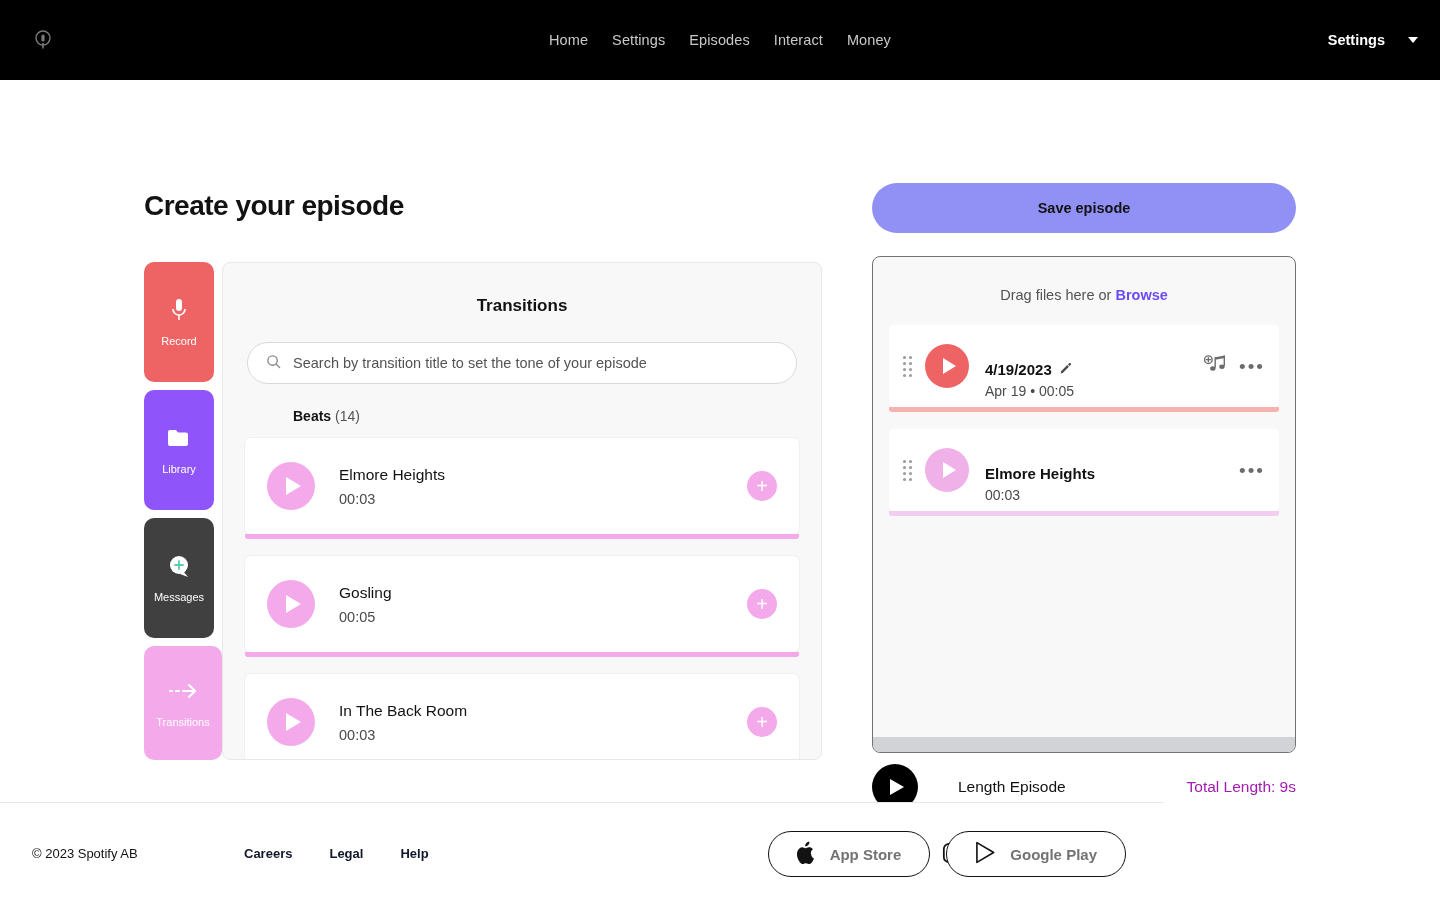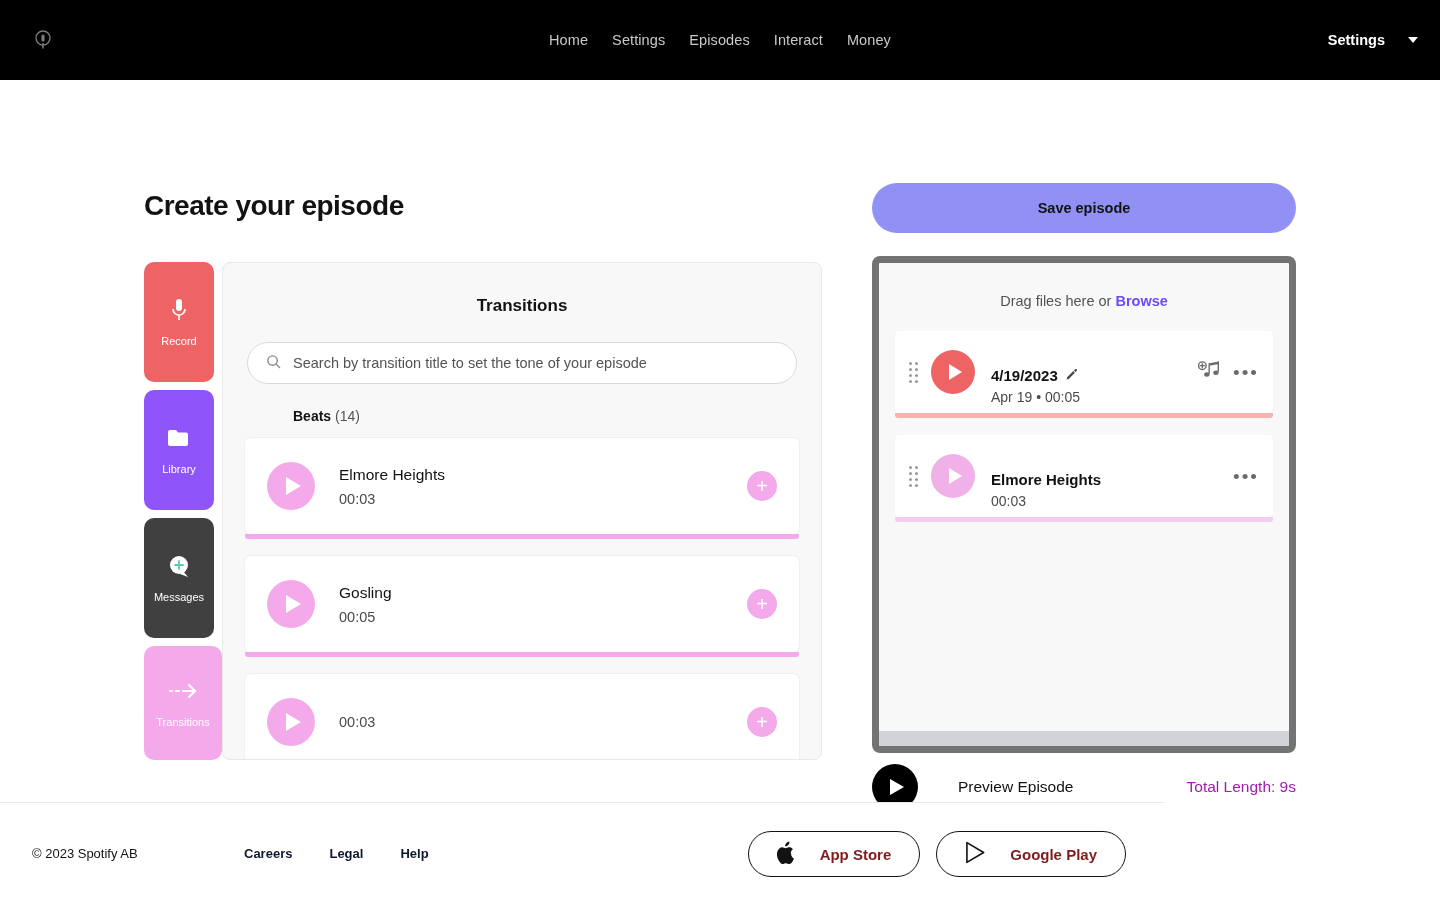--- a/index.html
+++ b/index.html
@@ -129,21 +129,21 @@
   .add-circle {
     width: 30px; height: 30px; border-radius: 50%; background: #f3a9ea;
     display: flex; align-items: center; justify-content: center; cursor: pointer;
     color: #fff; font-size: 20px; line-height: 1;
   }
 
   
   .dropzone {
     position: absolute; left: 872px; top: 176px;
     width: 424px; height: 497px;
-    background: #f8f8f8; border: 7px solid #737373; border-radius: 8px;
+    background: #f8f8f8; border: 1px solid #737373; border-radius: 8px;
     overflow: hidden;
   }
   .drop-hint {
     text-align: center; margin-top: 30px; font-size: 14.5px; color: #535353;
   }
   .drop-hint b { color: #6c4bf4; font-weight: bold; cursor: pointer; }
   .ep-list { margin-top: 22px; padding: 0 16px; }
   .ep-card {
     position: relative; background: #fff; border-radius: 5px; height: 82px;
     margin-bottom: 22px; display: flex; align-items: center; padding: 0 14px;
@@ -195,22 +195,22 @@
     border-top: 1px solid #e8e8e8; background: #fff;
   }
   .copyright { position: absolute; left: 32px; top: 43px; font-size: 13px; color: #121212; }
   .footer-links { position: absolute; left: 244px; top: 43px; display: flex; gap: 37px; }
   .footer-link { font-size: 13px; font-weight: bold; color: #0f172a; text-decoration: none; cursor: pointer; }
   .social { position: absolute; left: 843px; top: 38px; display: flex; gap: 26px; align-items: center; }
   .social span { cursor: pointer; display: flex; }
   .stores { position: absolute; right: 38px; top: 28px; display: flex; gap: 16px; }
   .store-btn {
     height: 46px; border: 1.5px solid #121212; border-radius: 23px;
-    display: flex; align-items: center; gap: 24px; padding: 0 28px;
-    font-size: 15px; font-weight: bold; color: #7f1d1d; cursor: pointer; background: #fff;
+    display: flex; align-items: center; gap: 14px; padding: 0 28px;
+    font-size: 15px; font-weight: bold; color: #737373; cursor: pointer; background: #fff;
     font-family: "Liberation Sans", sans-serif;
   }
 </style>
 </head>
 <body>
 
 <div class="topnav">
   <div class="logo-wrap">
     <svg width="24" height="24" viewBox="0 0 24 24" fill="none" stroke="#7a7a7a" stroke-width="1.4">
       <circle cx="12" cy="9" r="7"></circle>
@@ -326,20 +326,21 @@
             <div class="track-time">00:05</div>
           </div>
           <div class="add-circle">+</div>
         </div>
 
         <div class="track-card">
           <div class="play-circle">
               <span class="tri"></span>
             </div>
           <div class="track-meta">
+            <div class="track-name">In The Back Room</div>
             <div class="track-time">00:03</div>
           </div>
           <div class="add-circle">+</div>
         </div>
 
       </div>
     </div>
   </div>
 
   <div class="dropzone">
@@ -416,21 +417,21 @@
       </div>
 
     </div>
     <div class="drop-footer-bar"></div>
   </div>
 
   <div class="preview-row">
     <div class="preview-play">
         <span class="tri2"></span>
       </div>
-    <div class="preview-label">Preview Episode</div>
+    <div class="preview-label">Length Episode</div>
     <div class="total-length">Total Length: 9s</div>
   </div>
 </div>
 
 <div class="footer">
   <div class="copyright">© 2023 Spotify AB</div>
 
   <div class="footer-links">
     <a class="footer-link">Careers</a>
     <a class="footer-link">Legal</a>

